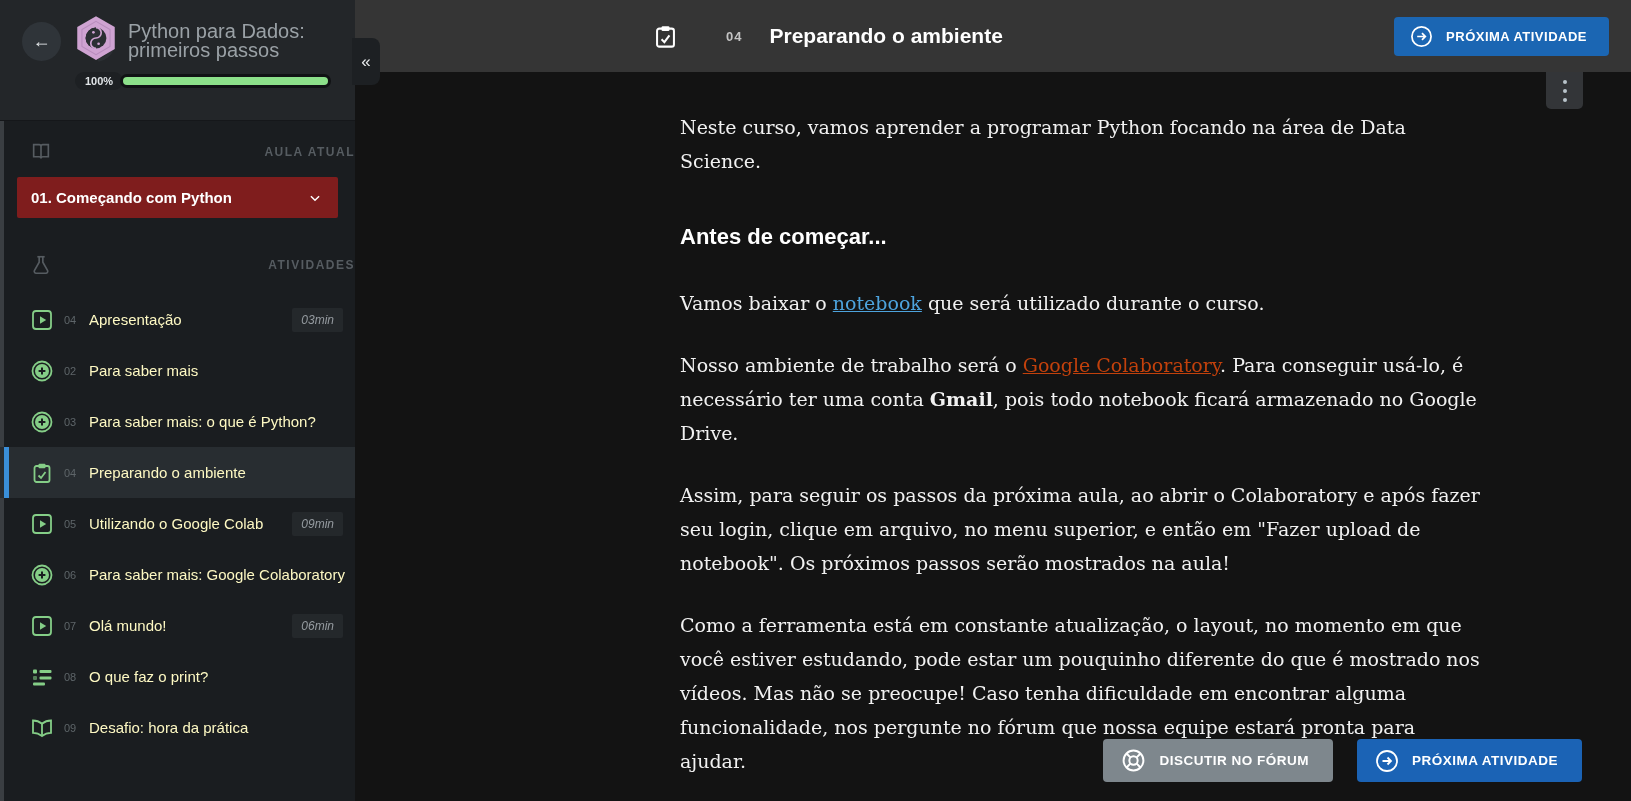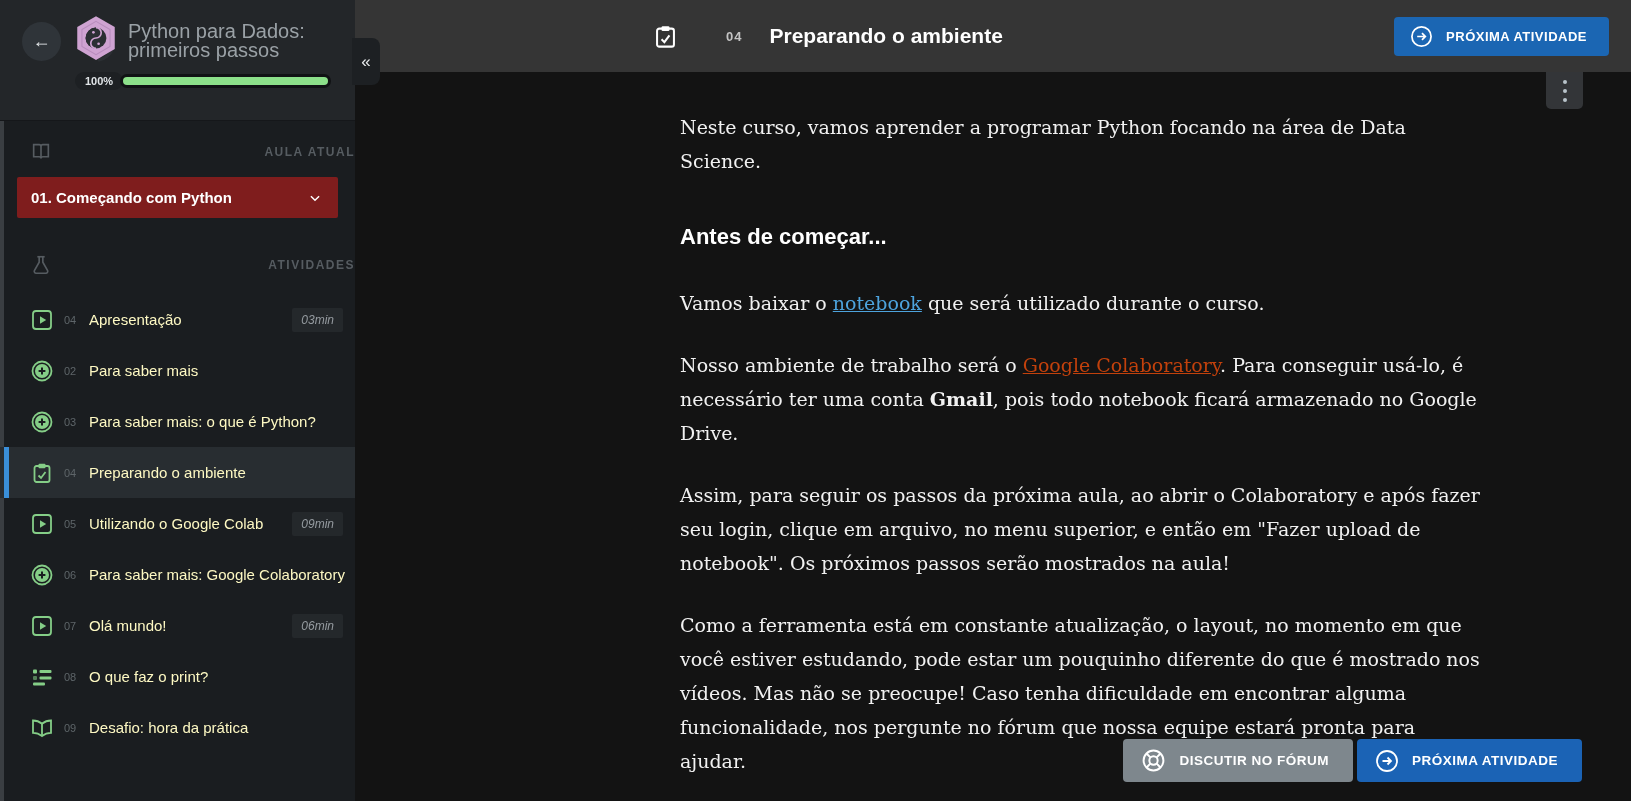--- a/index.html
+++ b/index.html
@@ -67,21 +67,21 @@
 
   .content { position:absolute; left:325px; top:110px; width:800px;
              font-family:"DejaVu Serif", serif; color:#f1f1f1; font-size:19px; line-height:34px; }
   .content p { margin-bottom:28px; }
   .content h2 { font-family:"Liberation Sans", sans-serif; font-size:22px; font-weight:bold;
                 color:#ffffff; margin:42px 0 32px 0; }
   .content .bold { font-weight:bold; }
   a.link-new { color:#4da3dd; text-decoration:underline; cursor:pointer; }
   a.link-visited { color:#c2410c; text-decoration:underline; cursor:pointer; }
 
-  .footer-actions { position:absolute; right:49px; bottom:19px; display:flex; gap:4px;justify-content:center; }
+  .footer-actions { position:absolute; right:49px; bottom:19px; display:flex; gap:24px;justify-content:center; }
   .btn-forum { height:43px; background:#7e878d; border:none; border-radius:4px; color:#ffffff;
                font-weight:bold; font-size:13.5px; letter-spacing:.5px; display:flex;
                align-items:center; gap:13px; padding:0 24px 0 18px; cursor:pointer;
                font-family:"Liberation Sans",sans-serif; }
   .btn-next2 { height:43px; background:#1b63b5; border:none; border-radius:4px; color:#ffffff;
                font-weight:bold; font-size:13.5px; letter-spacing:.5px; display:flex;
                align-items:center; gap:13px; padding:0 24px 0 18px; cursor:pointer;
                font-family:"Liberation Sans",sans-serif; }
 </style>
 </head>

